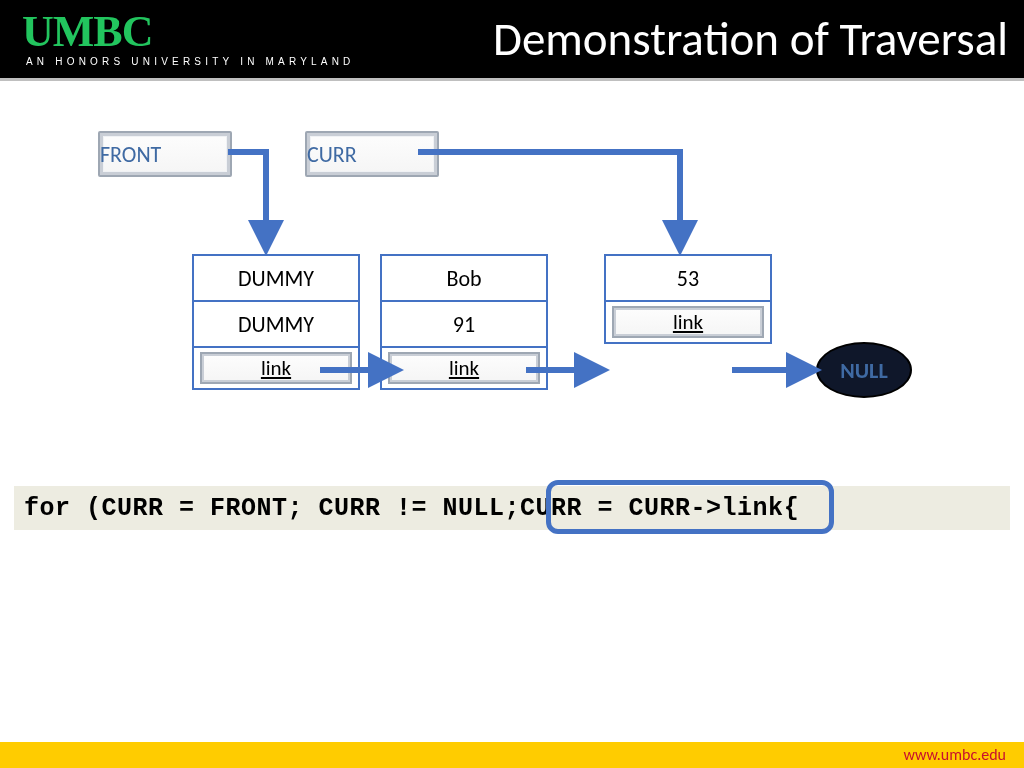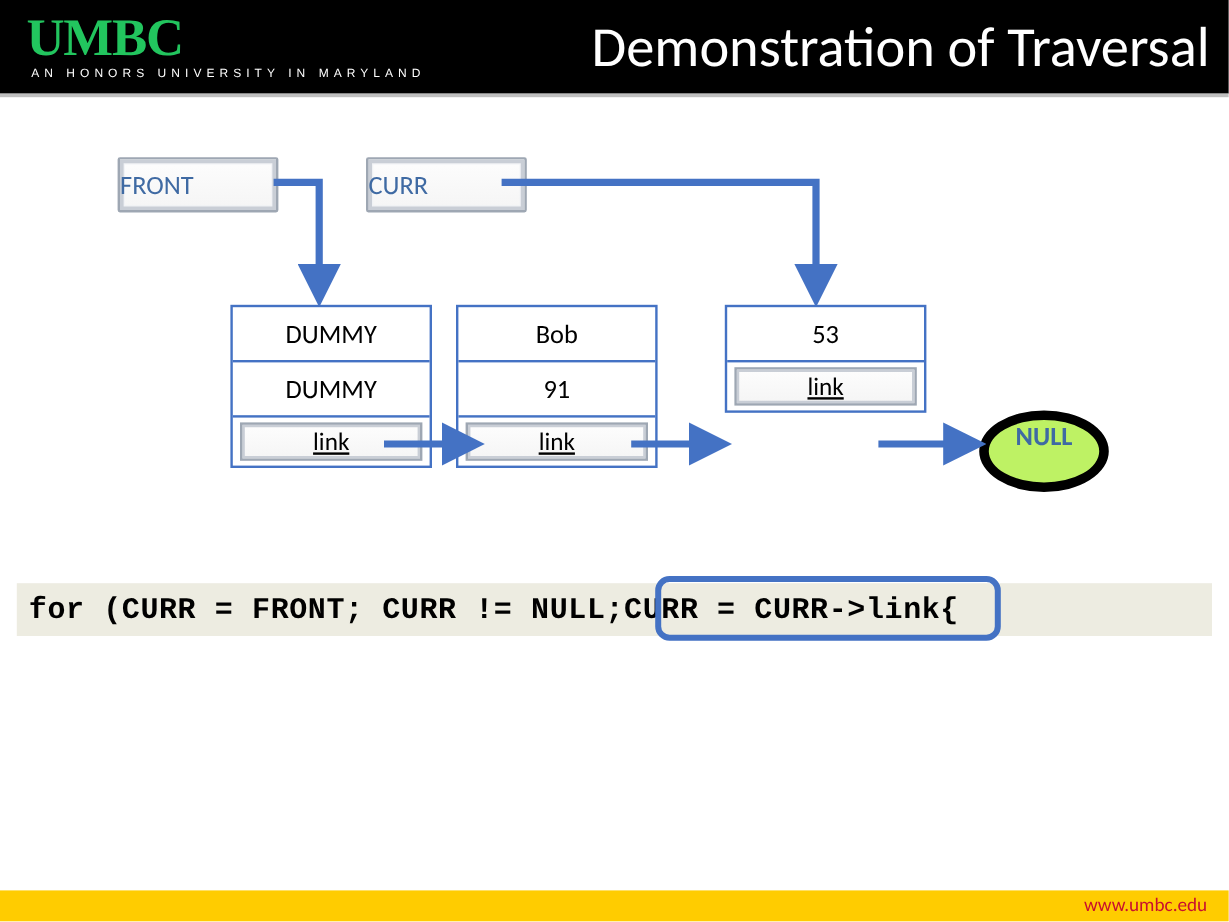--- a/index.html
+++ b/index.html
@@ -113,25 +113,25 @@
     font-size: 21px;
     text-decoration: underline;
   }
 
   
   .null-wrap {
     position: absolute;
   }
   .null-oval {
     width: 92px; height: 52px;
-    background: #bef264;
-    border: 8px solid #000000;
+    background: #0f172a;
+    border: 2px solid #000000;
     border-radius: 50%;
     display: flex;
-    align-items: flex-start;
+    align-items: center;
     justify-content: center;
     font-weight: 700;
     font-size: 22px;
     color: #3f6aa3;
   }
 
   
   svg.arrows {
     position: absolute;
     left: 0; top: 0;

